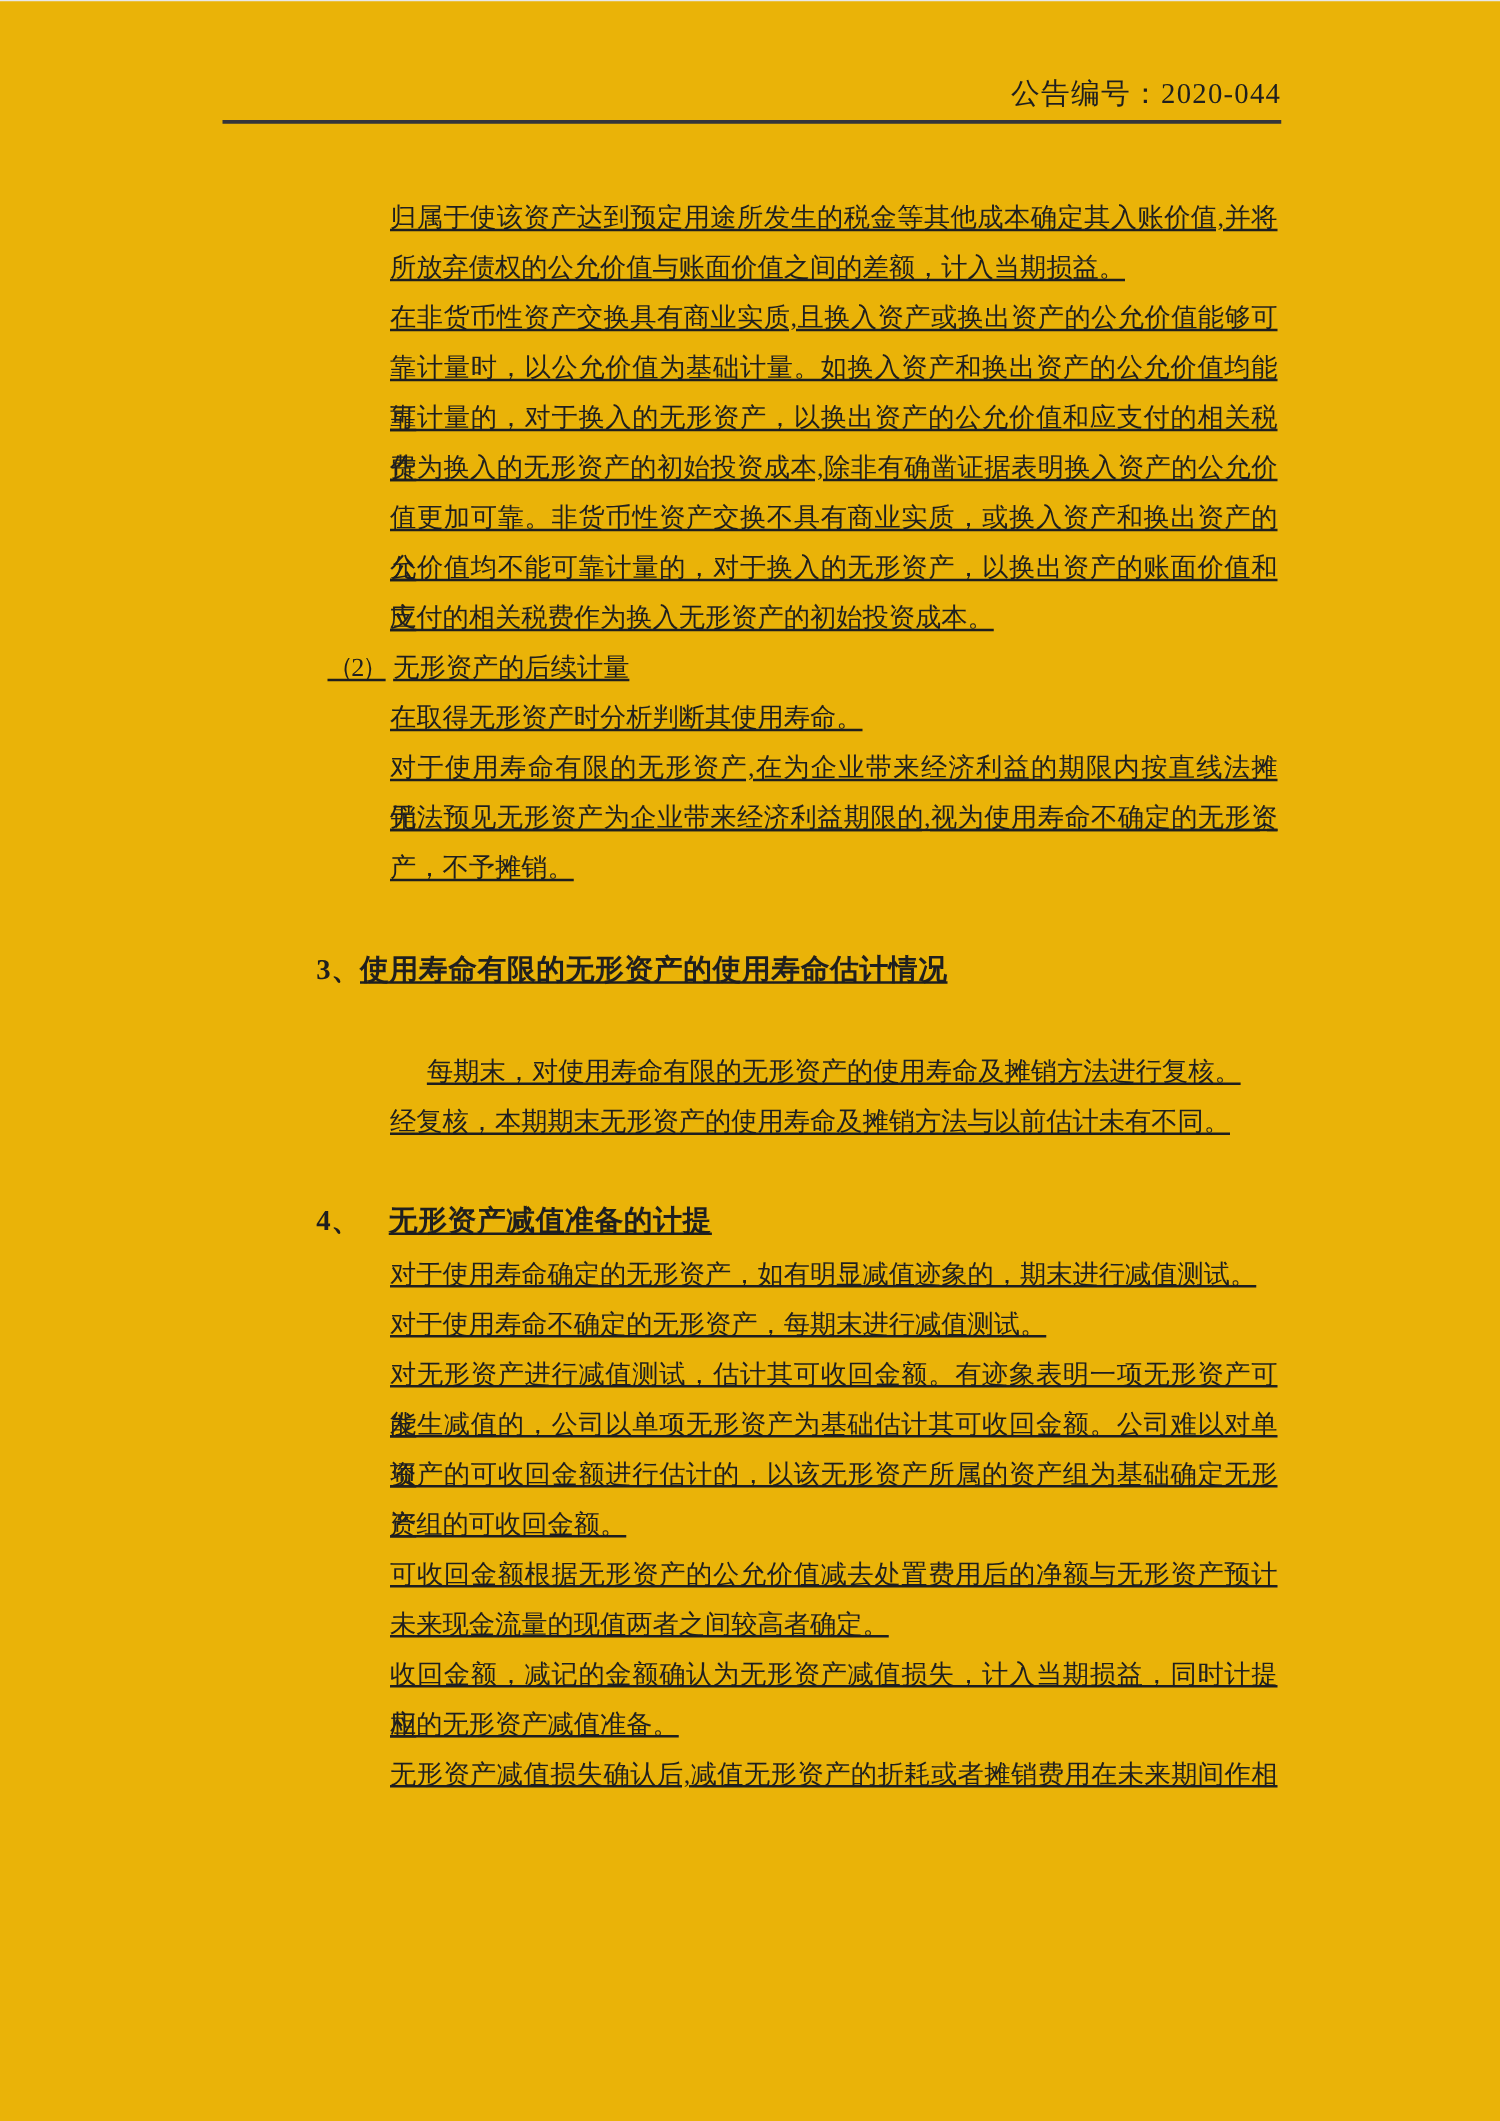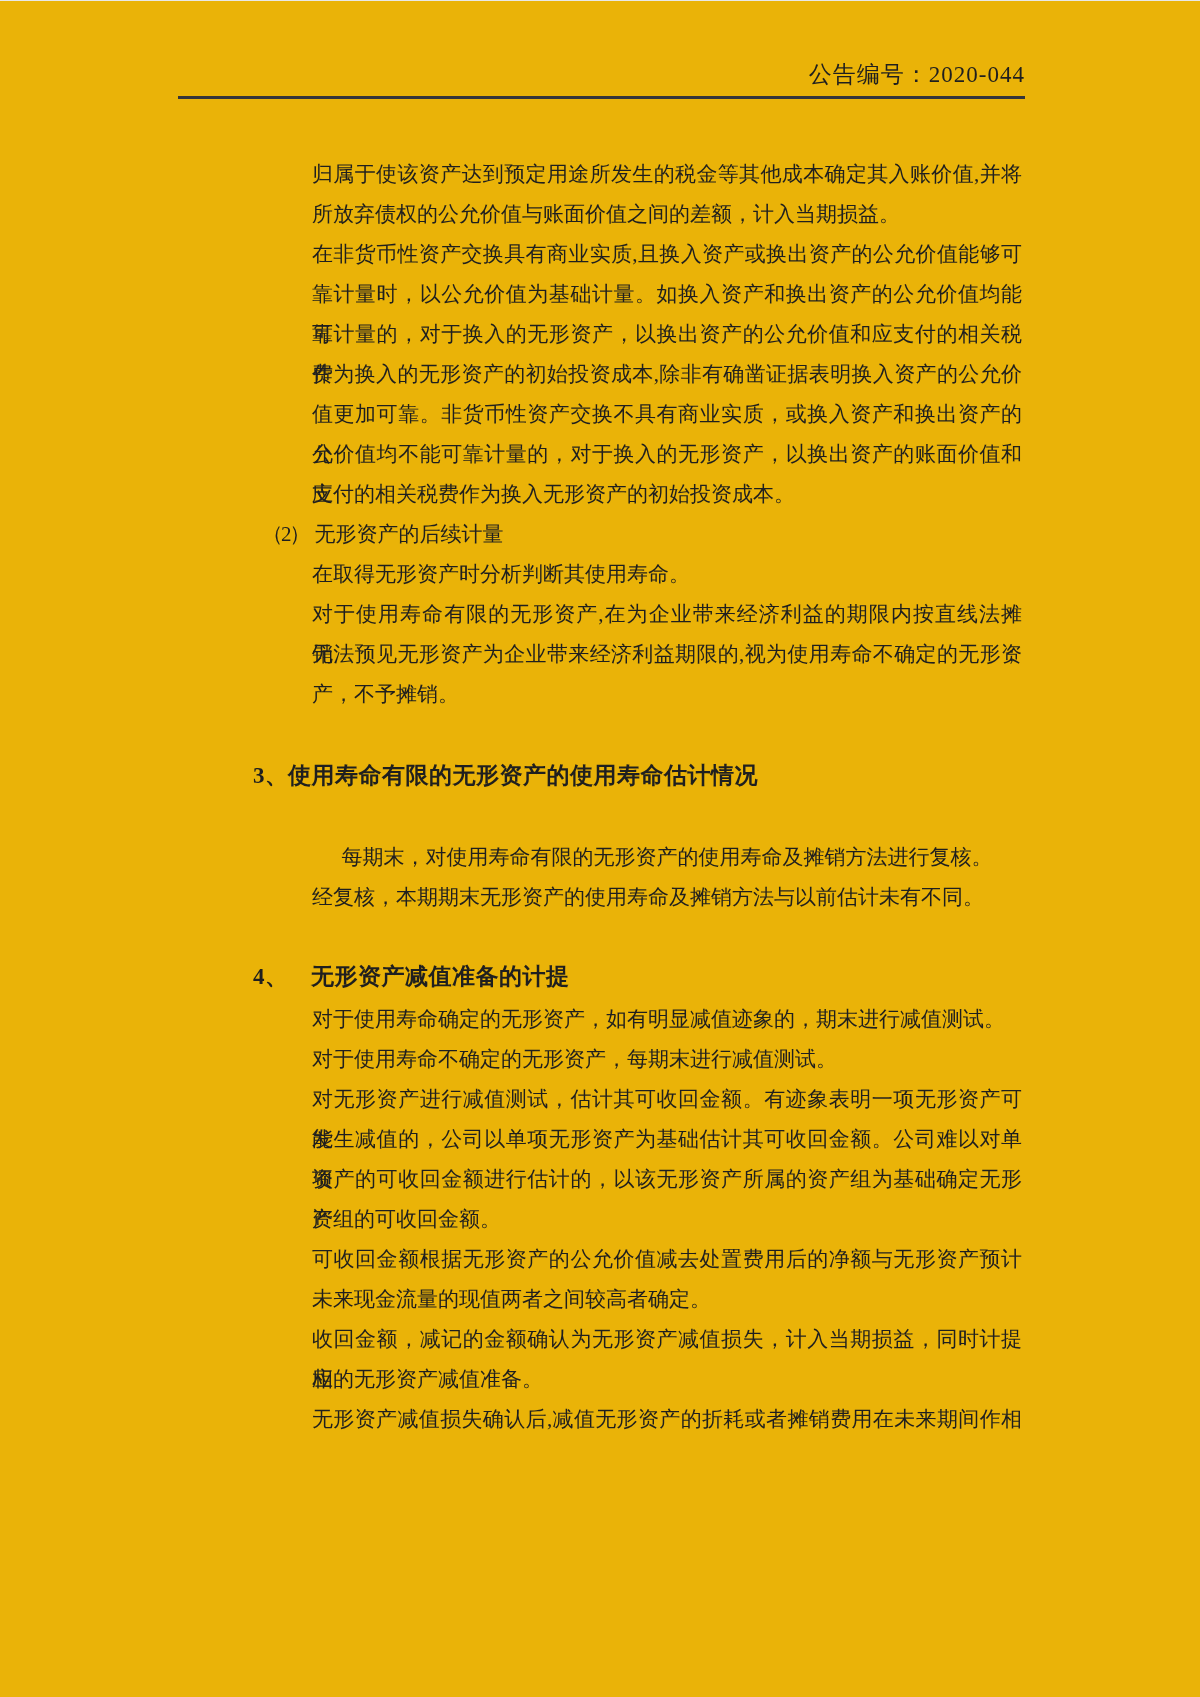--- a/index.html
+++ b/index.html
@@ -26,33 +26,35 @@
   }
 
   
   .content {
     position:absolute; top:153px; left:253px; width:795px;
   }
   .bline {
     margin:0 0 0 59px; width:710px;
     font-size:21px; line-height:40px; height:40px;
     white-space:nowrap;
+    text-decoration:underline;
   }
   .bline.j {
     white-space:normal;
     text-align:justify;
     text-align-last:justify;
   }
   .item-line { margin-left:9px; }
   .item-no { letter-spacing:-2px; margin-right:6px; }
 
   .sec-heading {
     margin:0; font-size:23px; font-weight:bold;
     line-height:36px; height:36px; white-space:nowrap;
     letter-spacing:0.5px;
+    text-decoration:underline;
   }
   .sec-heading .sec-no { display:inline-block; }
   .sec3 { margin-top:44px; }
   .sec3 .sec-no { width:35px; }
   .sec4 { margin-top:42px; }
   .sec4 .sec-no { width:58px; }
 
   
   .est-table {
     width:795px; border-collapse:collapse; table-layout:fixed;

